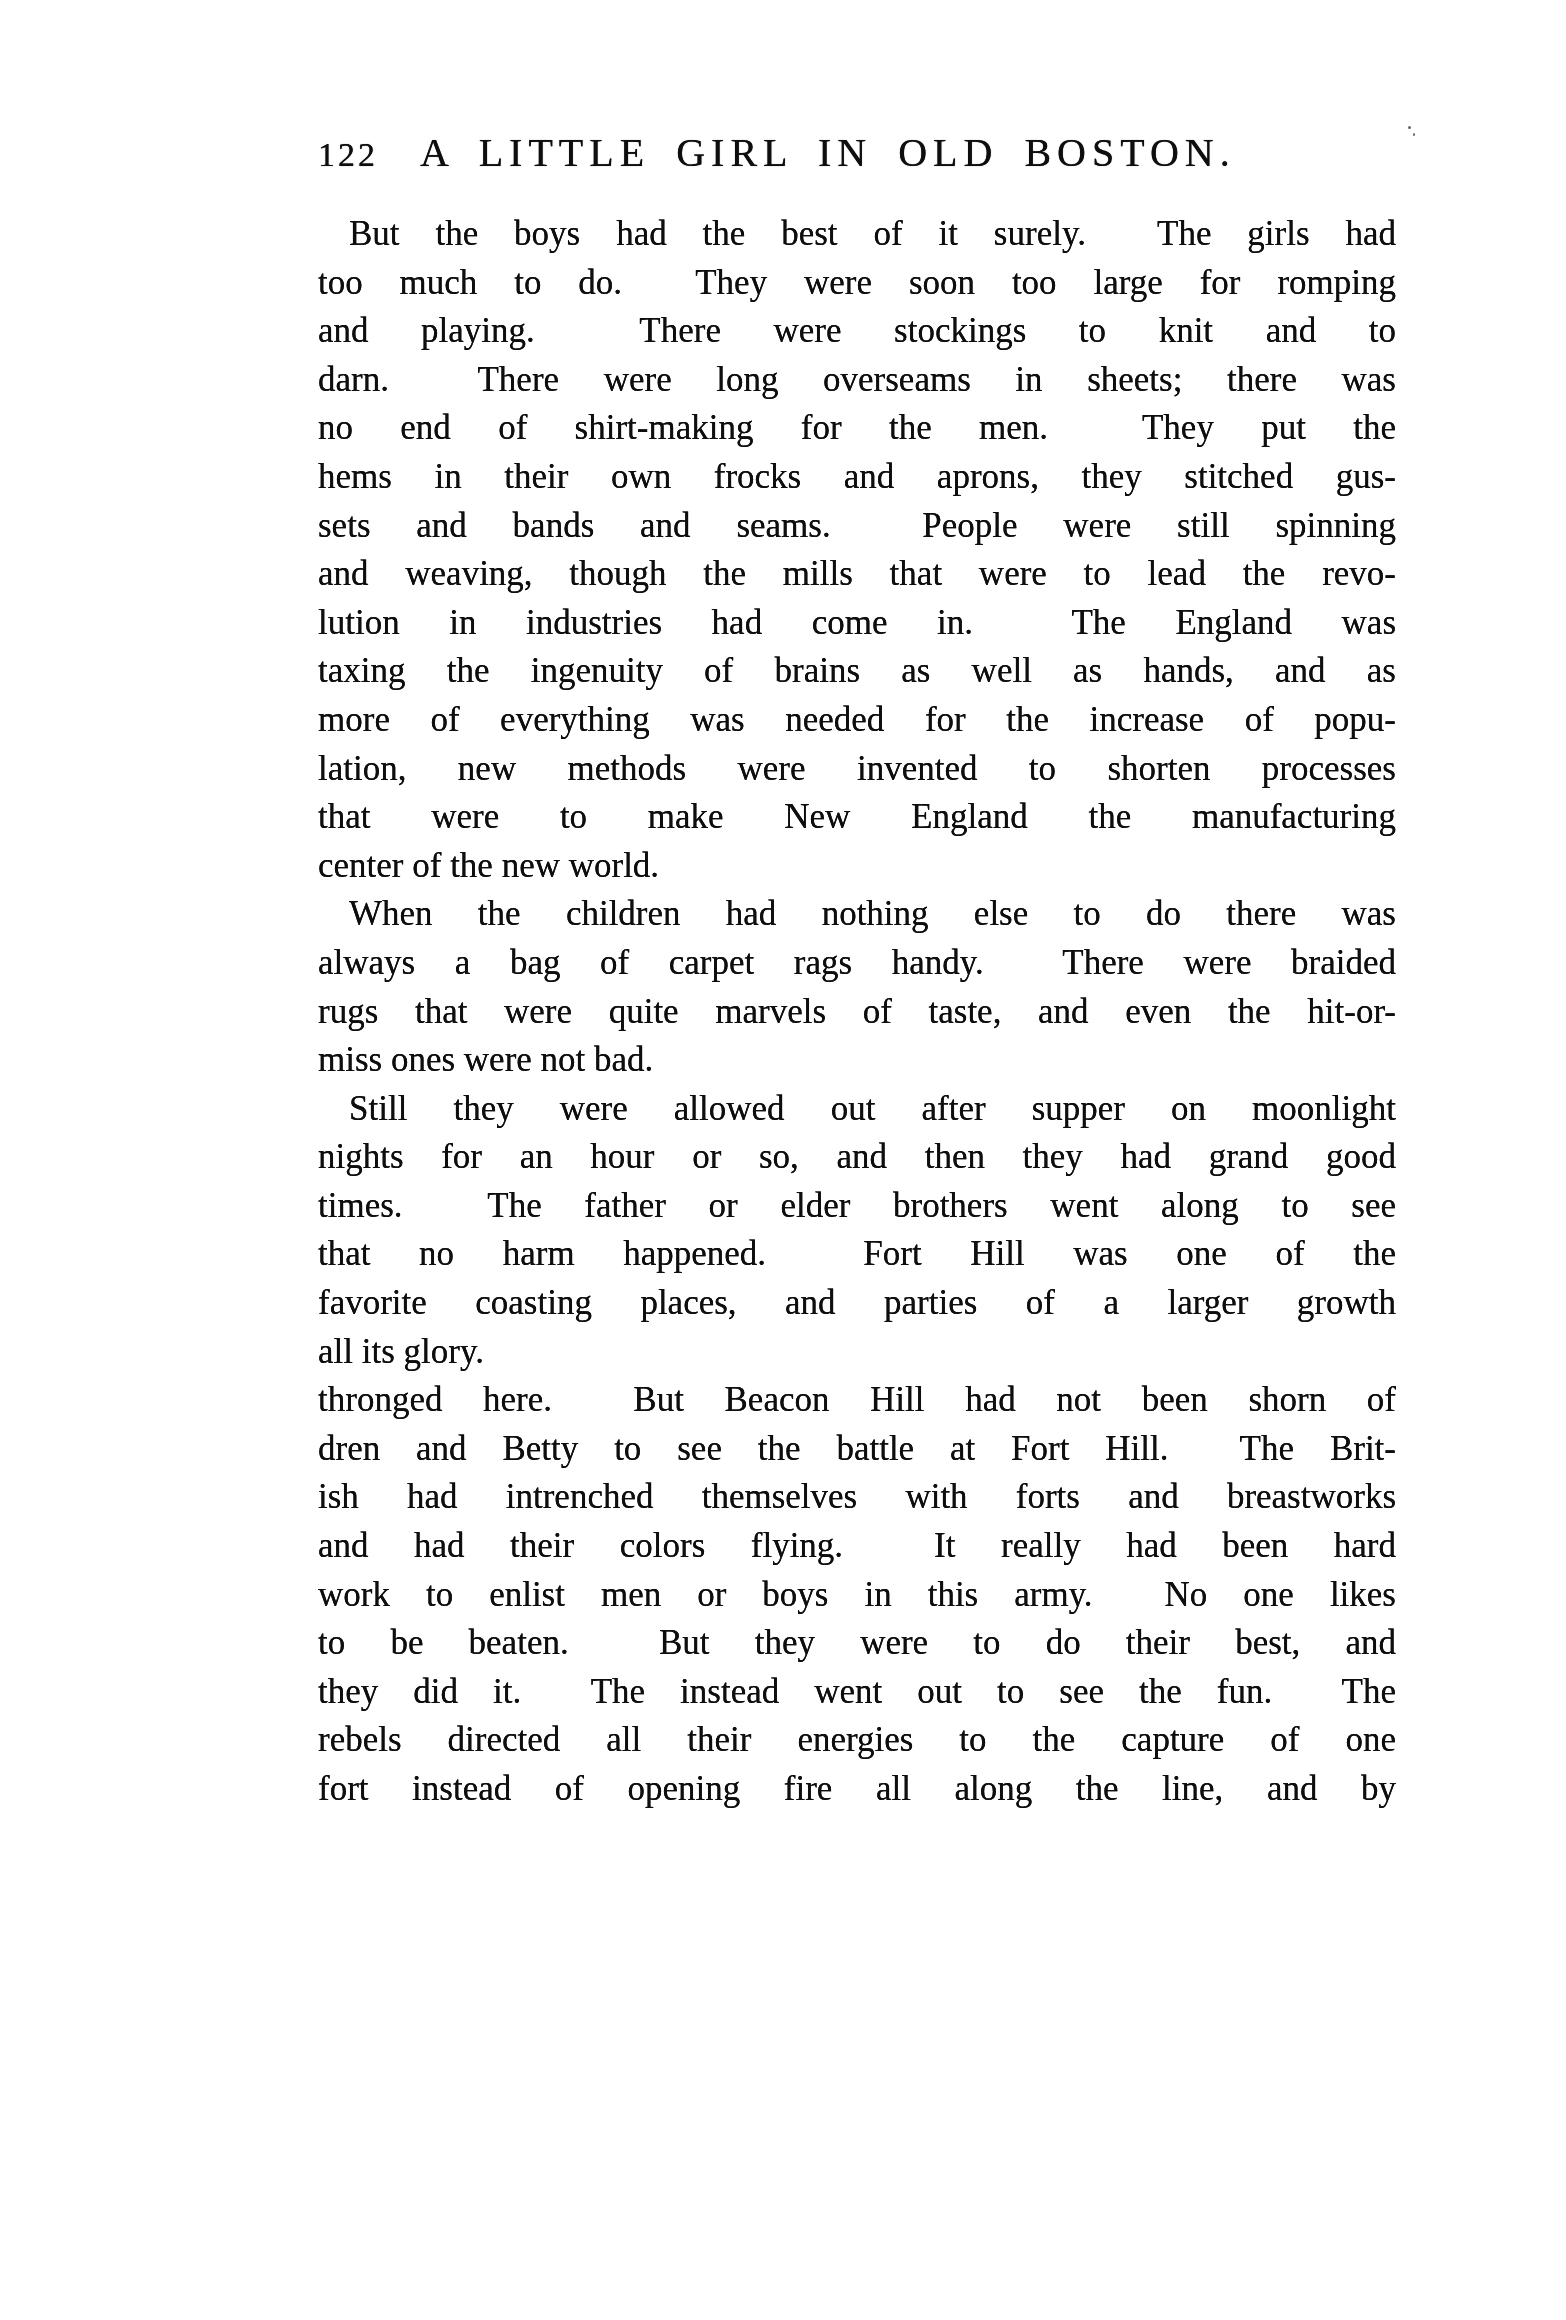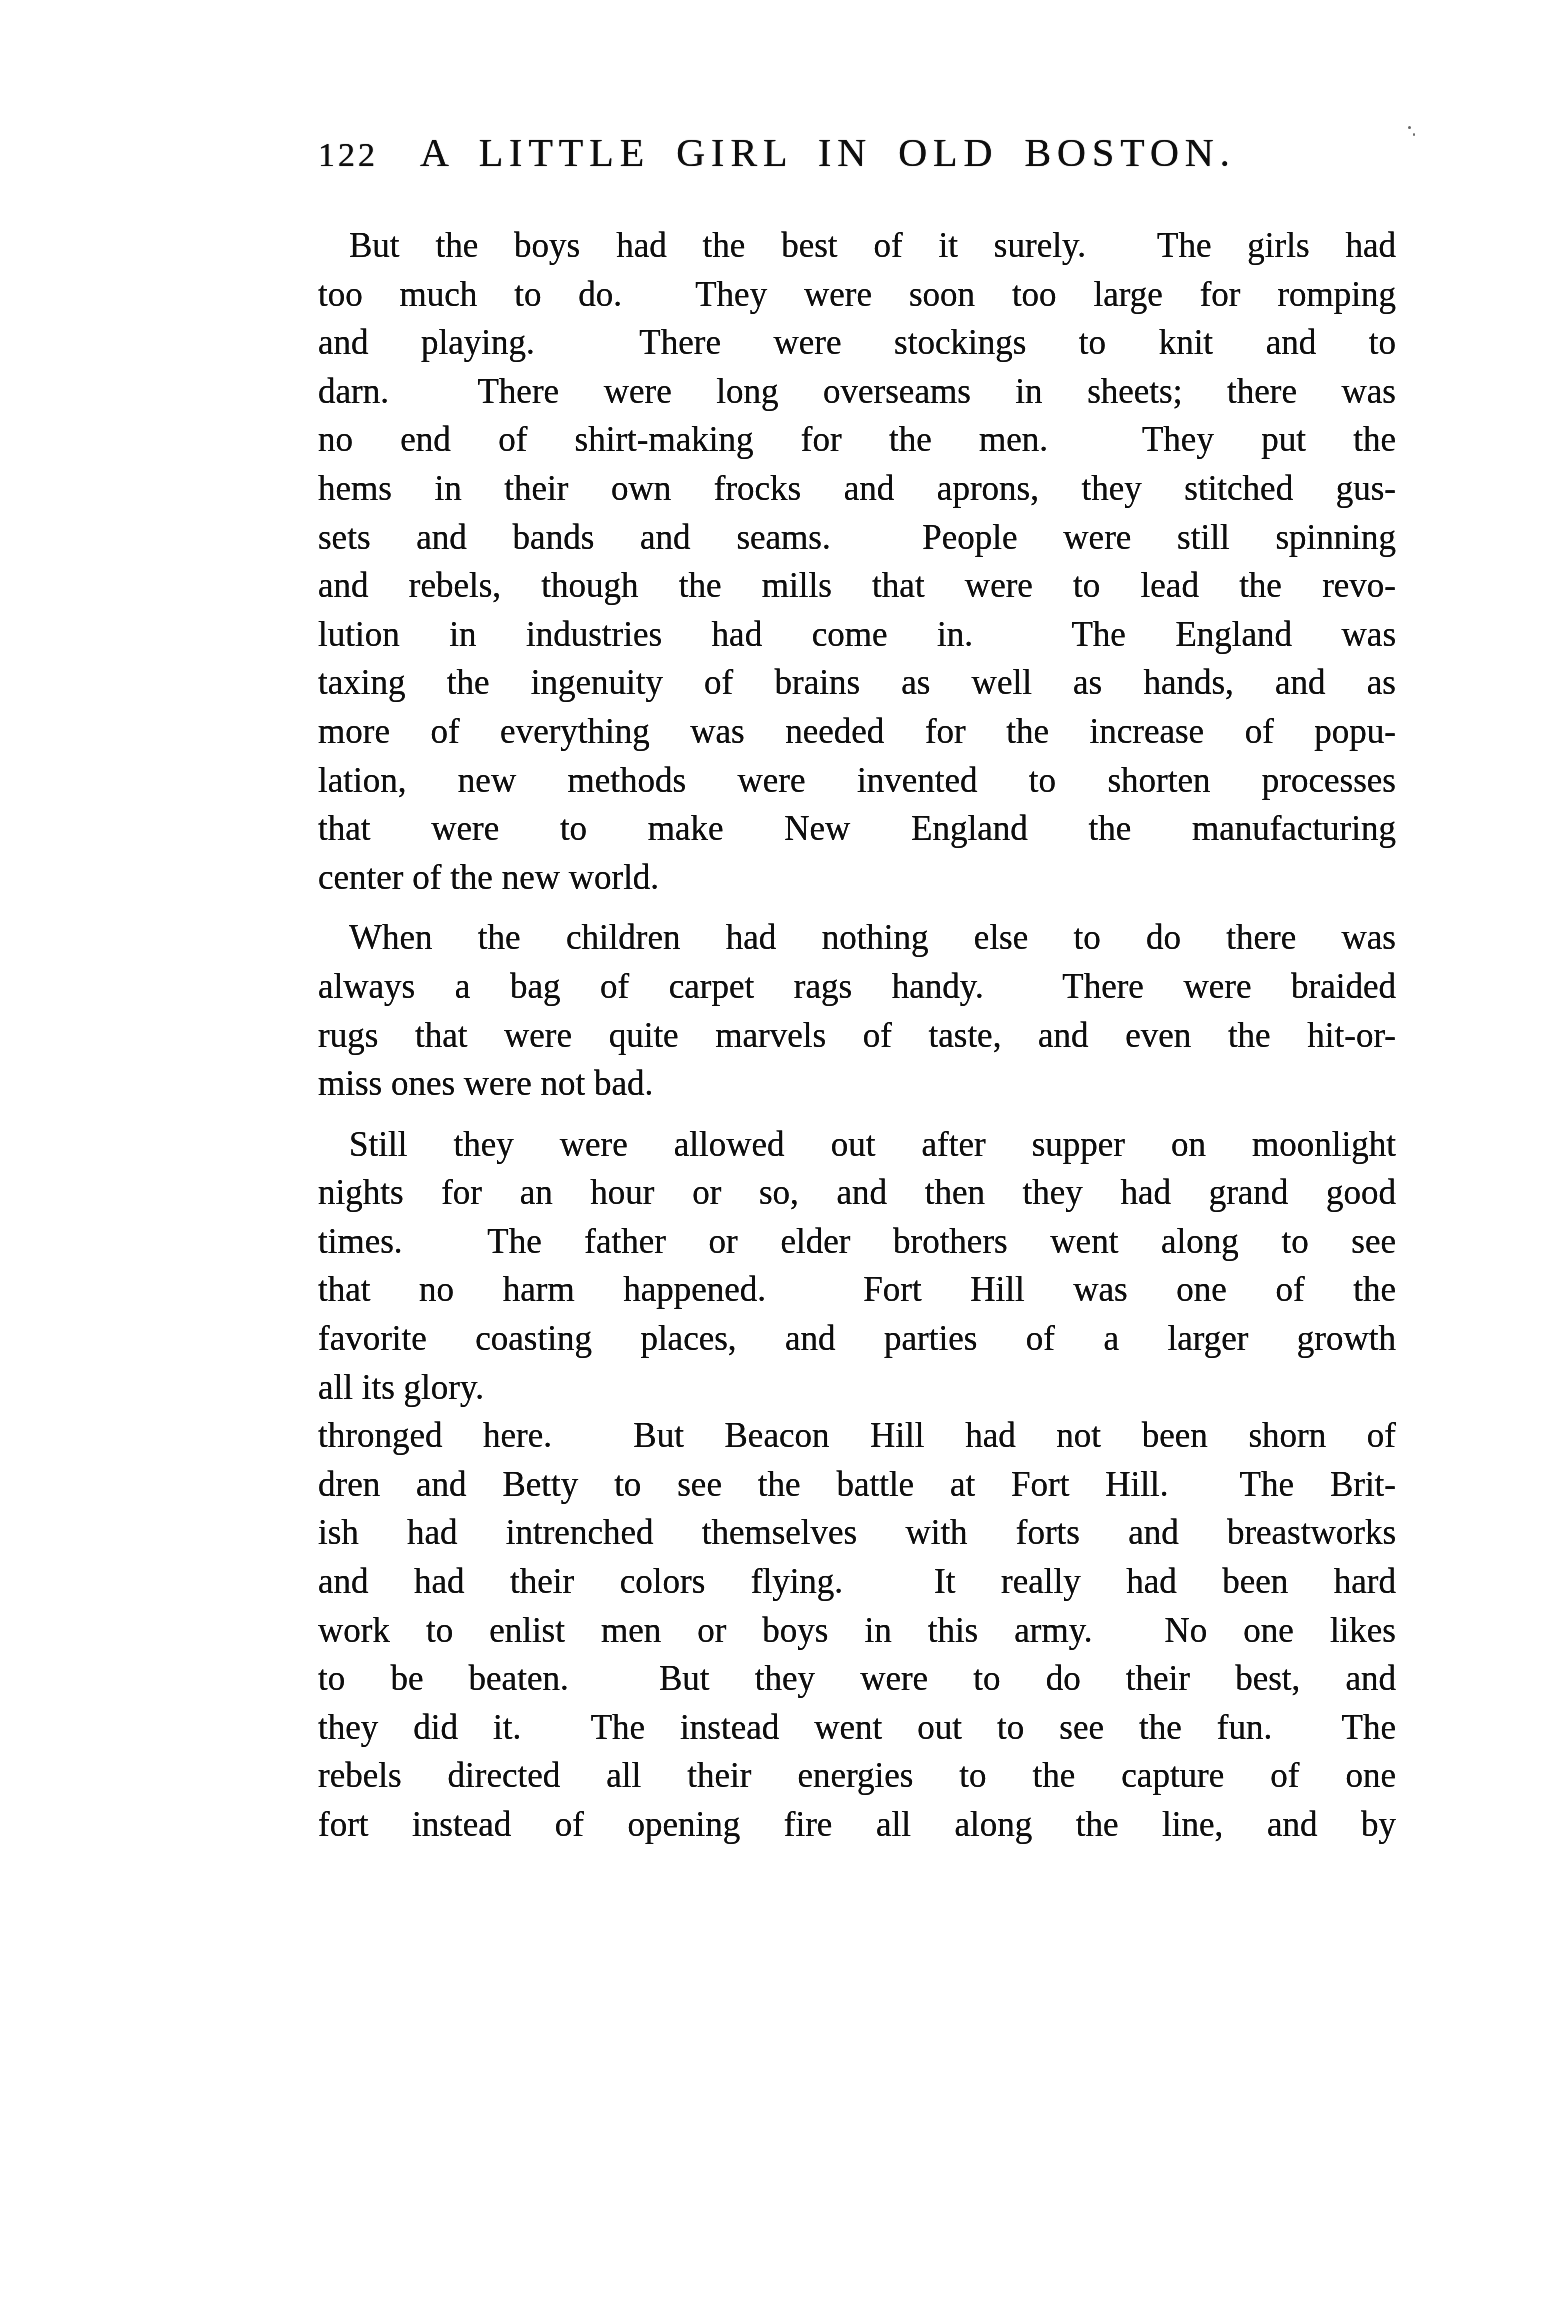--- a/index.html
+++ b/index.html
@@ -51,21 +51,21 @@
     line-height: 48.6px;
     text-shadow: 0 0 0.6px currentColor;
   }
   .line {
     white-space: pre-wrap;
     text-align: justify;
     text-align-last: justify;
     height: 48.6px;
     overflow: visible;
   }
-  .line.pfirst { text-indent: 31px; margin-top: 12px; }
+  .line.pfirst { text-indent: 31px; }
   .line.plast  { text-align-last: left; }
   
   .speck {
     position: absolute;
     background: #4a4a4a;
     border-radius: 50%;
     opacity: 0.85;
   }
   .speck.s1 { left: 1408px; top: 126px; width: 3px; height: 3px; }
   .speck.s2 { left: 1413px; top: 133px; width: 2px; height: 3px; }
@@ -81,21 +81,21 @@
 
   <div class="textblock">
 
     <div class="line pfirst">But the boys had the best of it surely.  The girls had</div>
     <div class="line">too much to do.  They were soon too large for romping</div>
     <div class="line">and playing.  There were stockings to knit and to</div>
     <div class="line">darn.  There were long overseams in sheets; there was</div>
     <div class="line">no end of shirt-making for the men.  They put the</div>
     <div class="line">hems in their own frocks and aprons, they stitched gus-</div>
     <div class="line">sets and bands and seams.  People were still spinning</div>
-    <div class="line">and rebels, though the mills that were to lead the revo-</div>
+    <div class="line">and weaving, though the mills that were to lead the revo-</div>
     <div class="line">lution in industries had come in.  The England was</div>
     <div class="line">taxing the ingenuity of brains as well as hands, and as</div>
     <div class="line">more of everything was needed for the increase of popu-</div>
     <div class="line">lation, new methods were invented to shorten processes</div>
     <div class="line">that were to make New England the manufacturing</div>
     <div class="line plast">center of the new world.</div>
 
     <div class="line pfirst">When the children had nothing else to do there was</div>
     <div class="line">always a bag of carpet rags handy.  There were braided</div>
     <div class="line">rugs that were quite marvels of taste, and even the hit-or-</div>

